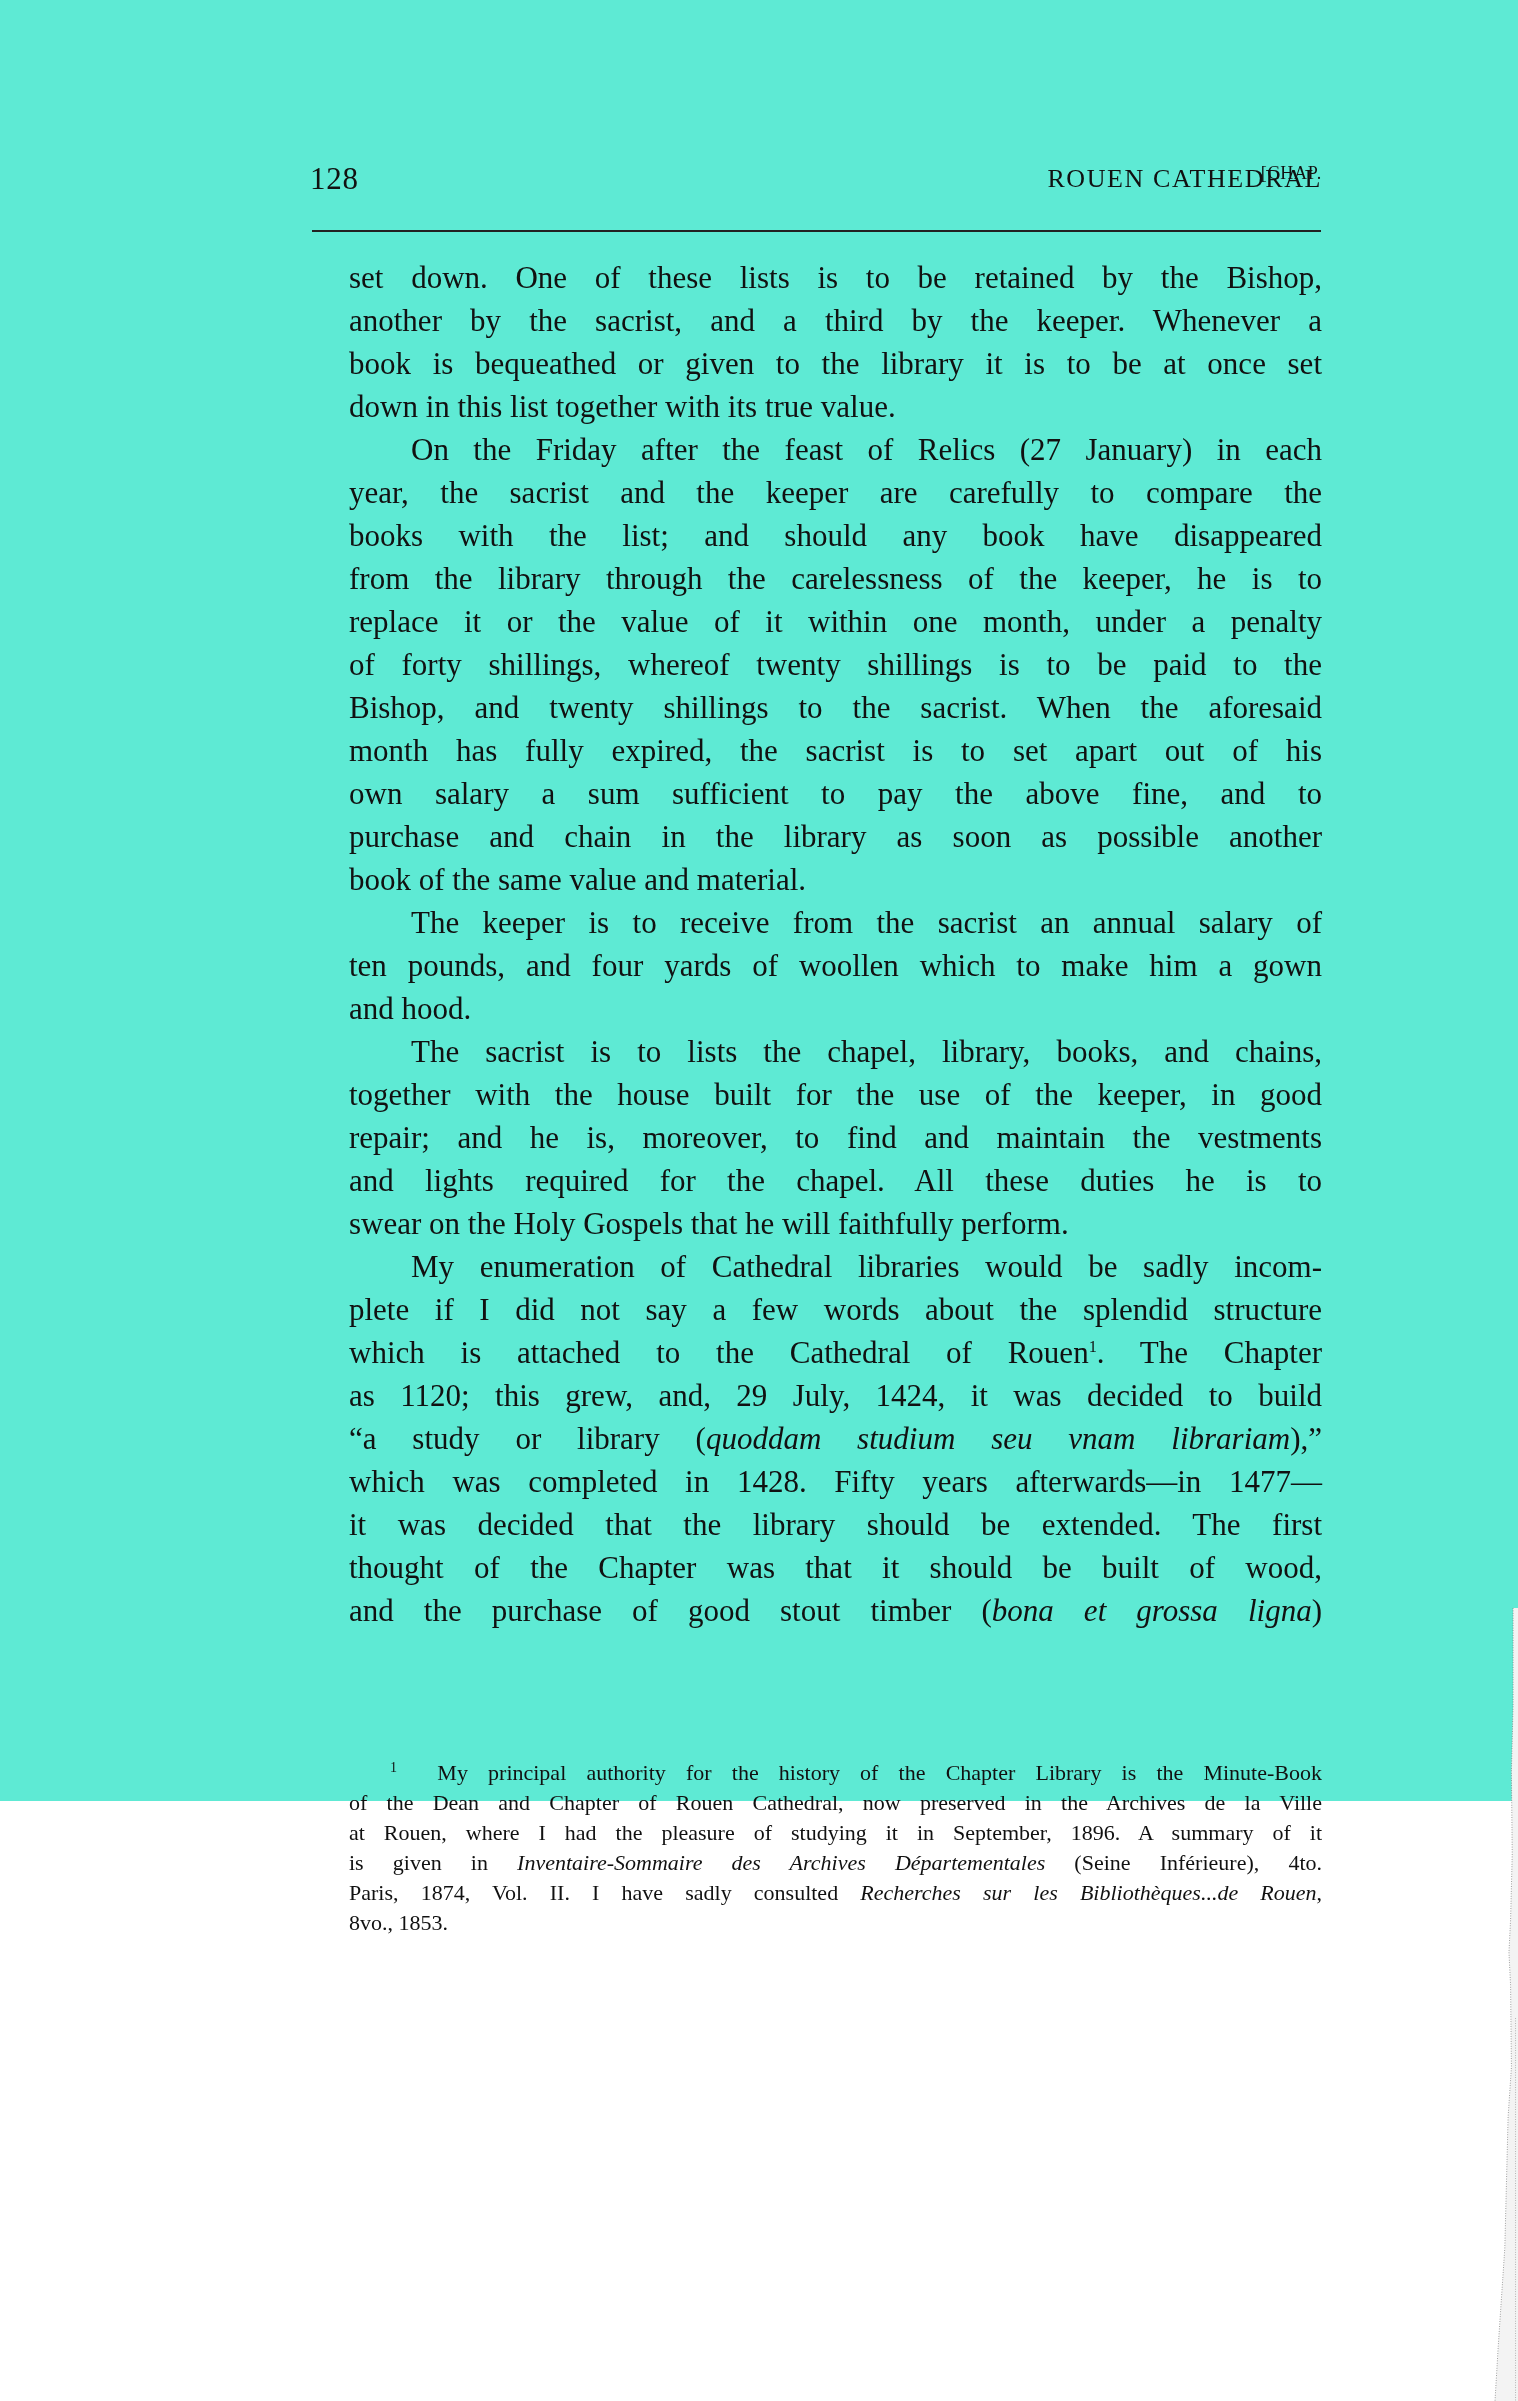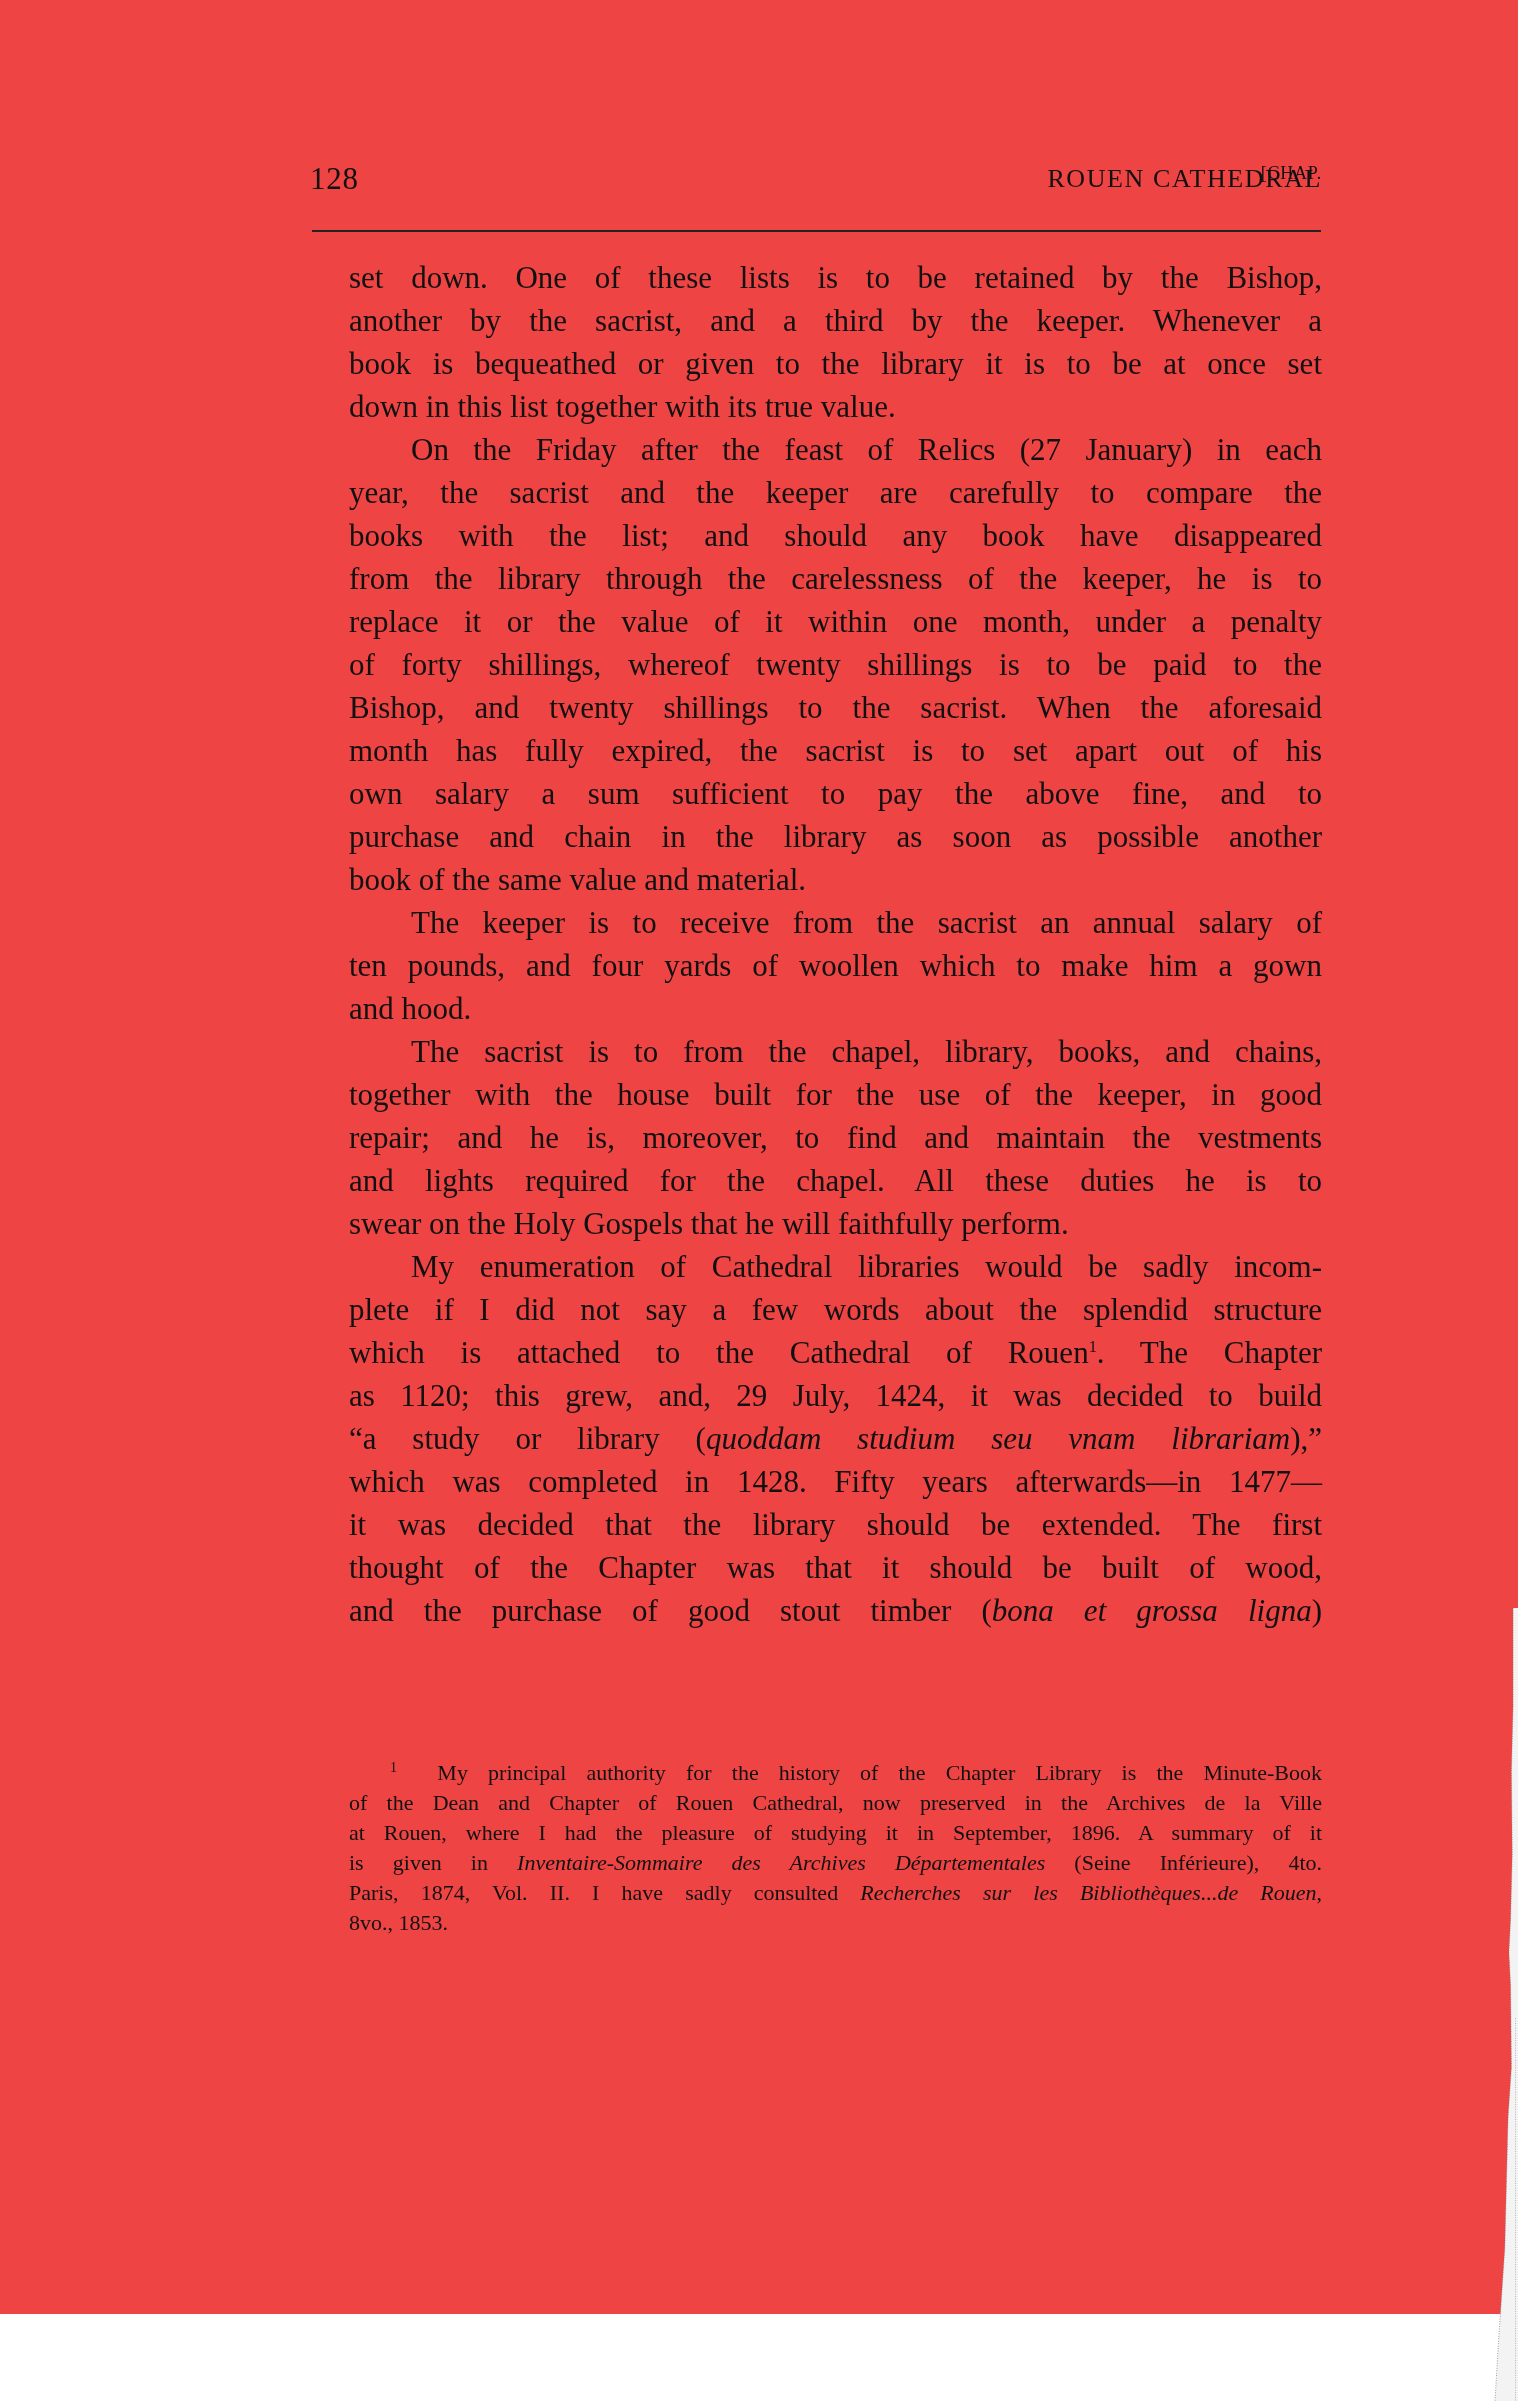--- a/index.html
+++ b/index.html
@@ -1,17 +1,17 @@
 <!DOCTYPE html>
 <html style="font-size:13px"><head>
   <meta charset="utf-8">
   <style>
     html, body { margin: 0; padding: 0; background: #ffffff; }
     body { width: 1518px; height: 2401px; position: relative; overflow: hidden; font-family: "Liberation Serif", "DejaVu Serif", serif; color: #111; }
-    .page { position: absolute; left: 0; top: 0; width: 1518px; height: 2314px; background: #ef4444; }
+    .page { position: absolute; left: 0; top: 0; width: 1518px; height: 1801px; background: #5eead4; }
     .running-head { position: absolute; top: 161px; left: 310px; width: 1012px; height: 49px; font-size: 31px; }
     .folio { position: absolute; left: 0; top: 0; letter-spacing: 0.8px; }
     .head-title { position: absolute; left: 0; right: 0; top: 3.3px; text-align: right; font-size: 26px; letter-spacing: 1.6px; }
     .head-chap { position: absolute; right: 0; top: 1.6px; font-size: 18px; letter-spacing: 0.8px; }
     .rule { position: absolute; top: 230px; left: 312px; width: 1009px; height: 1.6px; background: #222; }
     .body-text { position: absolute; top: 256px; left: 310px; width: 1012px; font-size: 31px; line-height: 43px; }
     .line { display: block; text-align: justify; text-align-last: justify; white-space: nowrap; margin-left: 39px; }
     .line.last { text-align-last: left; }
     .line.ind { padding-left: 62px; }
     em { font-style: italic; }
@@ -57,21 +57,21 @@
       <span class="line last">book of the same value and material.</span>
     </div>
 
     <div>
       <span class="line ind">The keeper is to receive from the sacrist an annual salary of</span>
       <span class="line">ten pounds, and four yards of woollen which to make him a gown</span>
       <span class="line last">and hood.</span>
     </div>
 
     <div>
-      <span class="line ind">The sacrist is to from the chapel, library, books, and chains,</span>
+      <span class="line ind">The sacrist is to lists the chapel, library, books, and chains,</span>
       <span class="line">together with the house built for the use of the keeper, in good</span>
       <span class="line">repair; and he is, moreover, to find and maintain the vestments</span>
       <span class="line">and lights required for the chapel.  All these duties he is to</span>
       <span class="line last">swear on the Holy Gospels that he will faithfully perform.</span>
     </div>
 
     <div>
       <span class="line ind">My enumeration of Cathedral libraries would be sadly incom-</span>
       <span class="line">plete if I did not say a few words about the splendid structure</span>
       <span class="line"><span>which is attached to the Cathedral of Rouen</span><sup class="fnref">1</sup><span>.  The Chapter</span></span>

